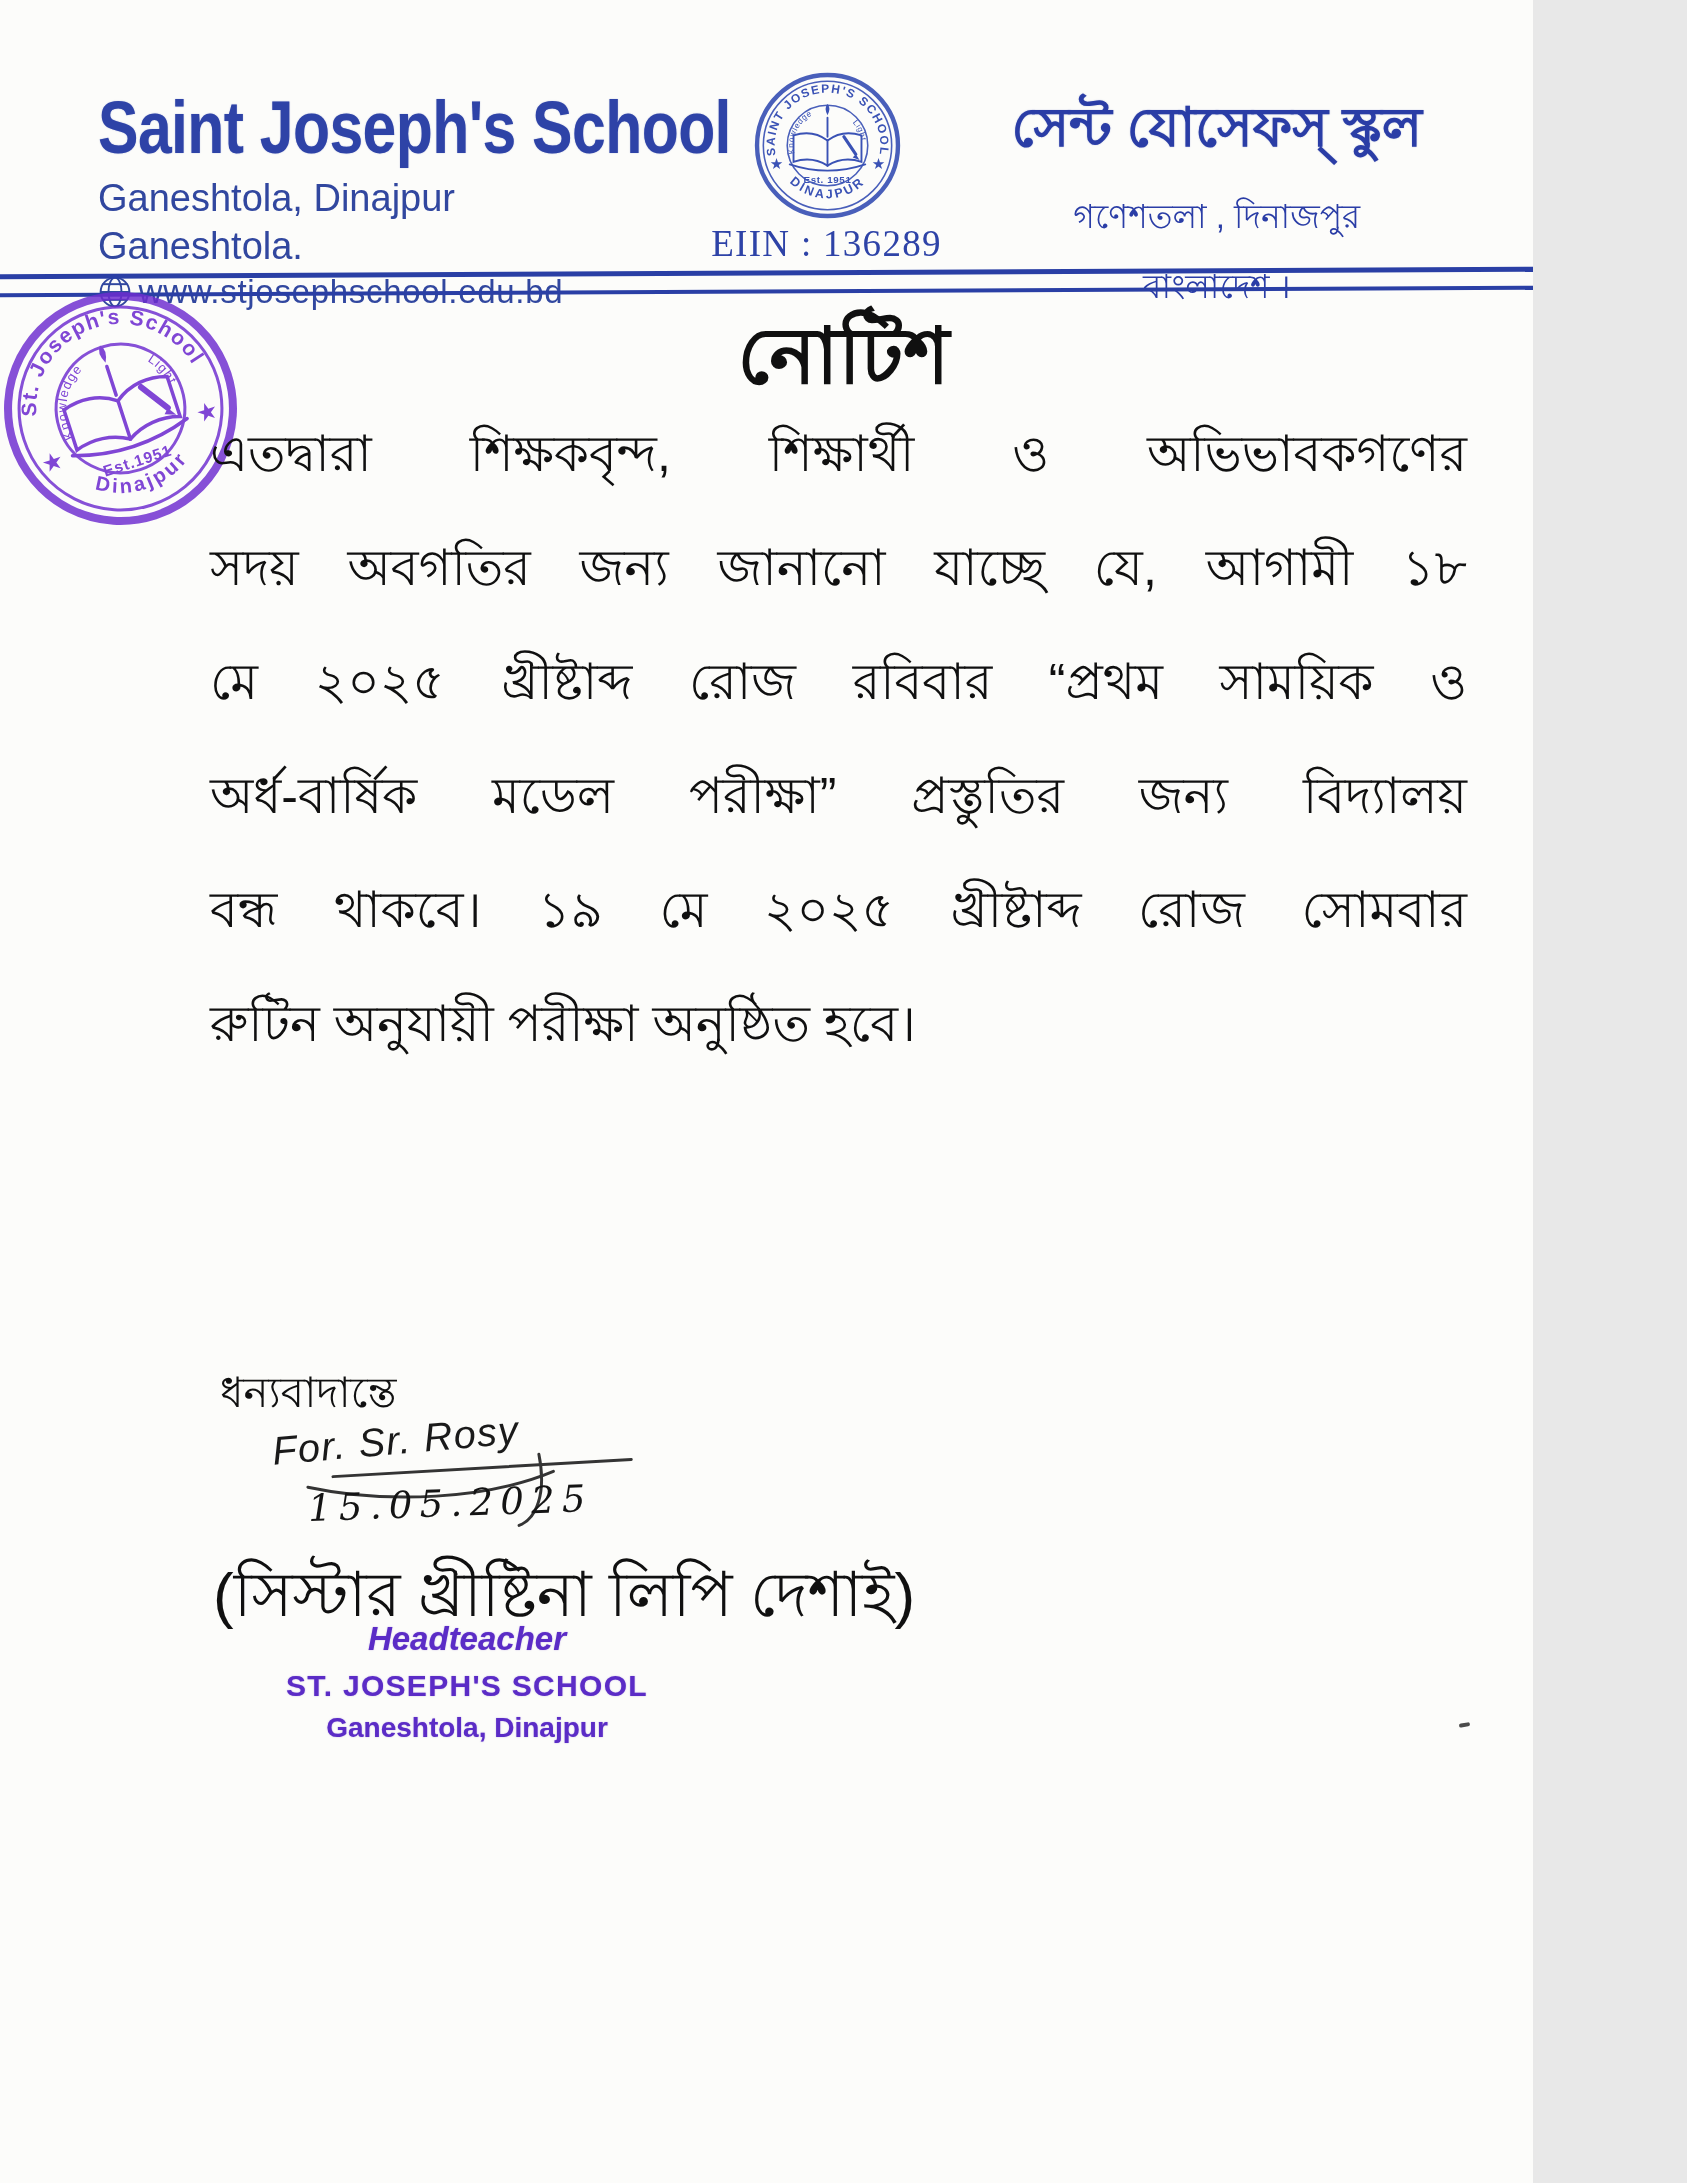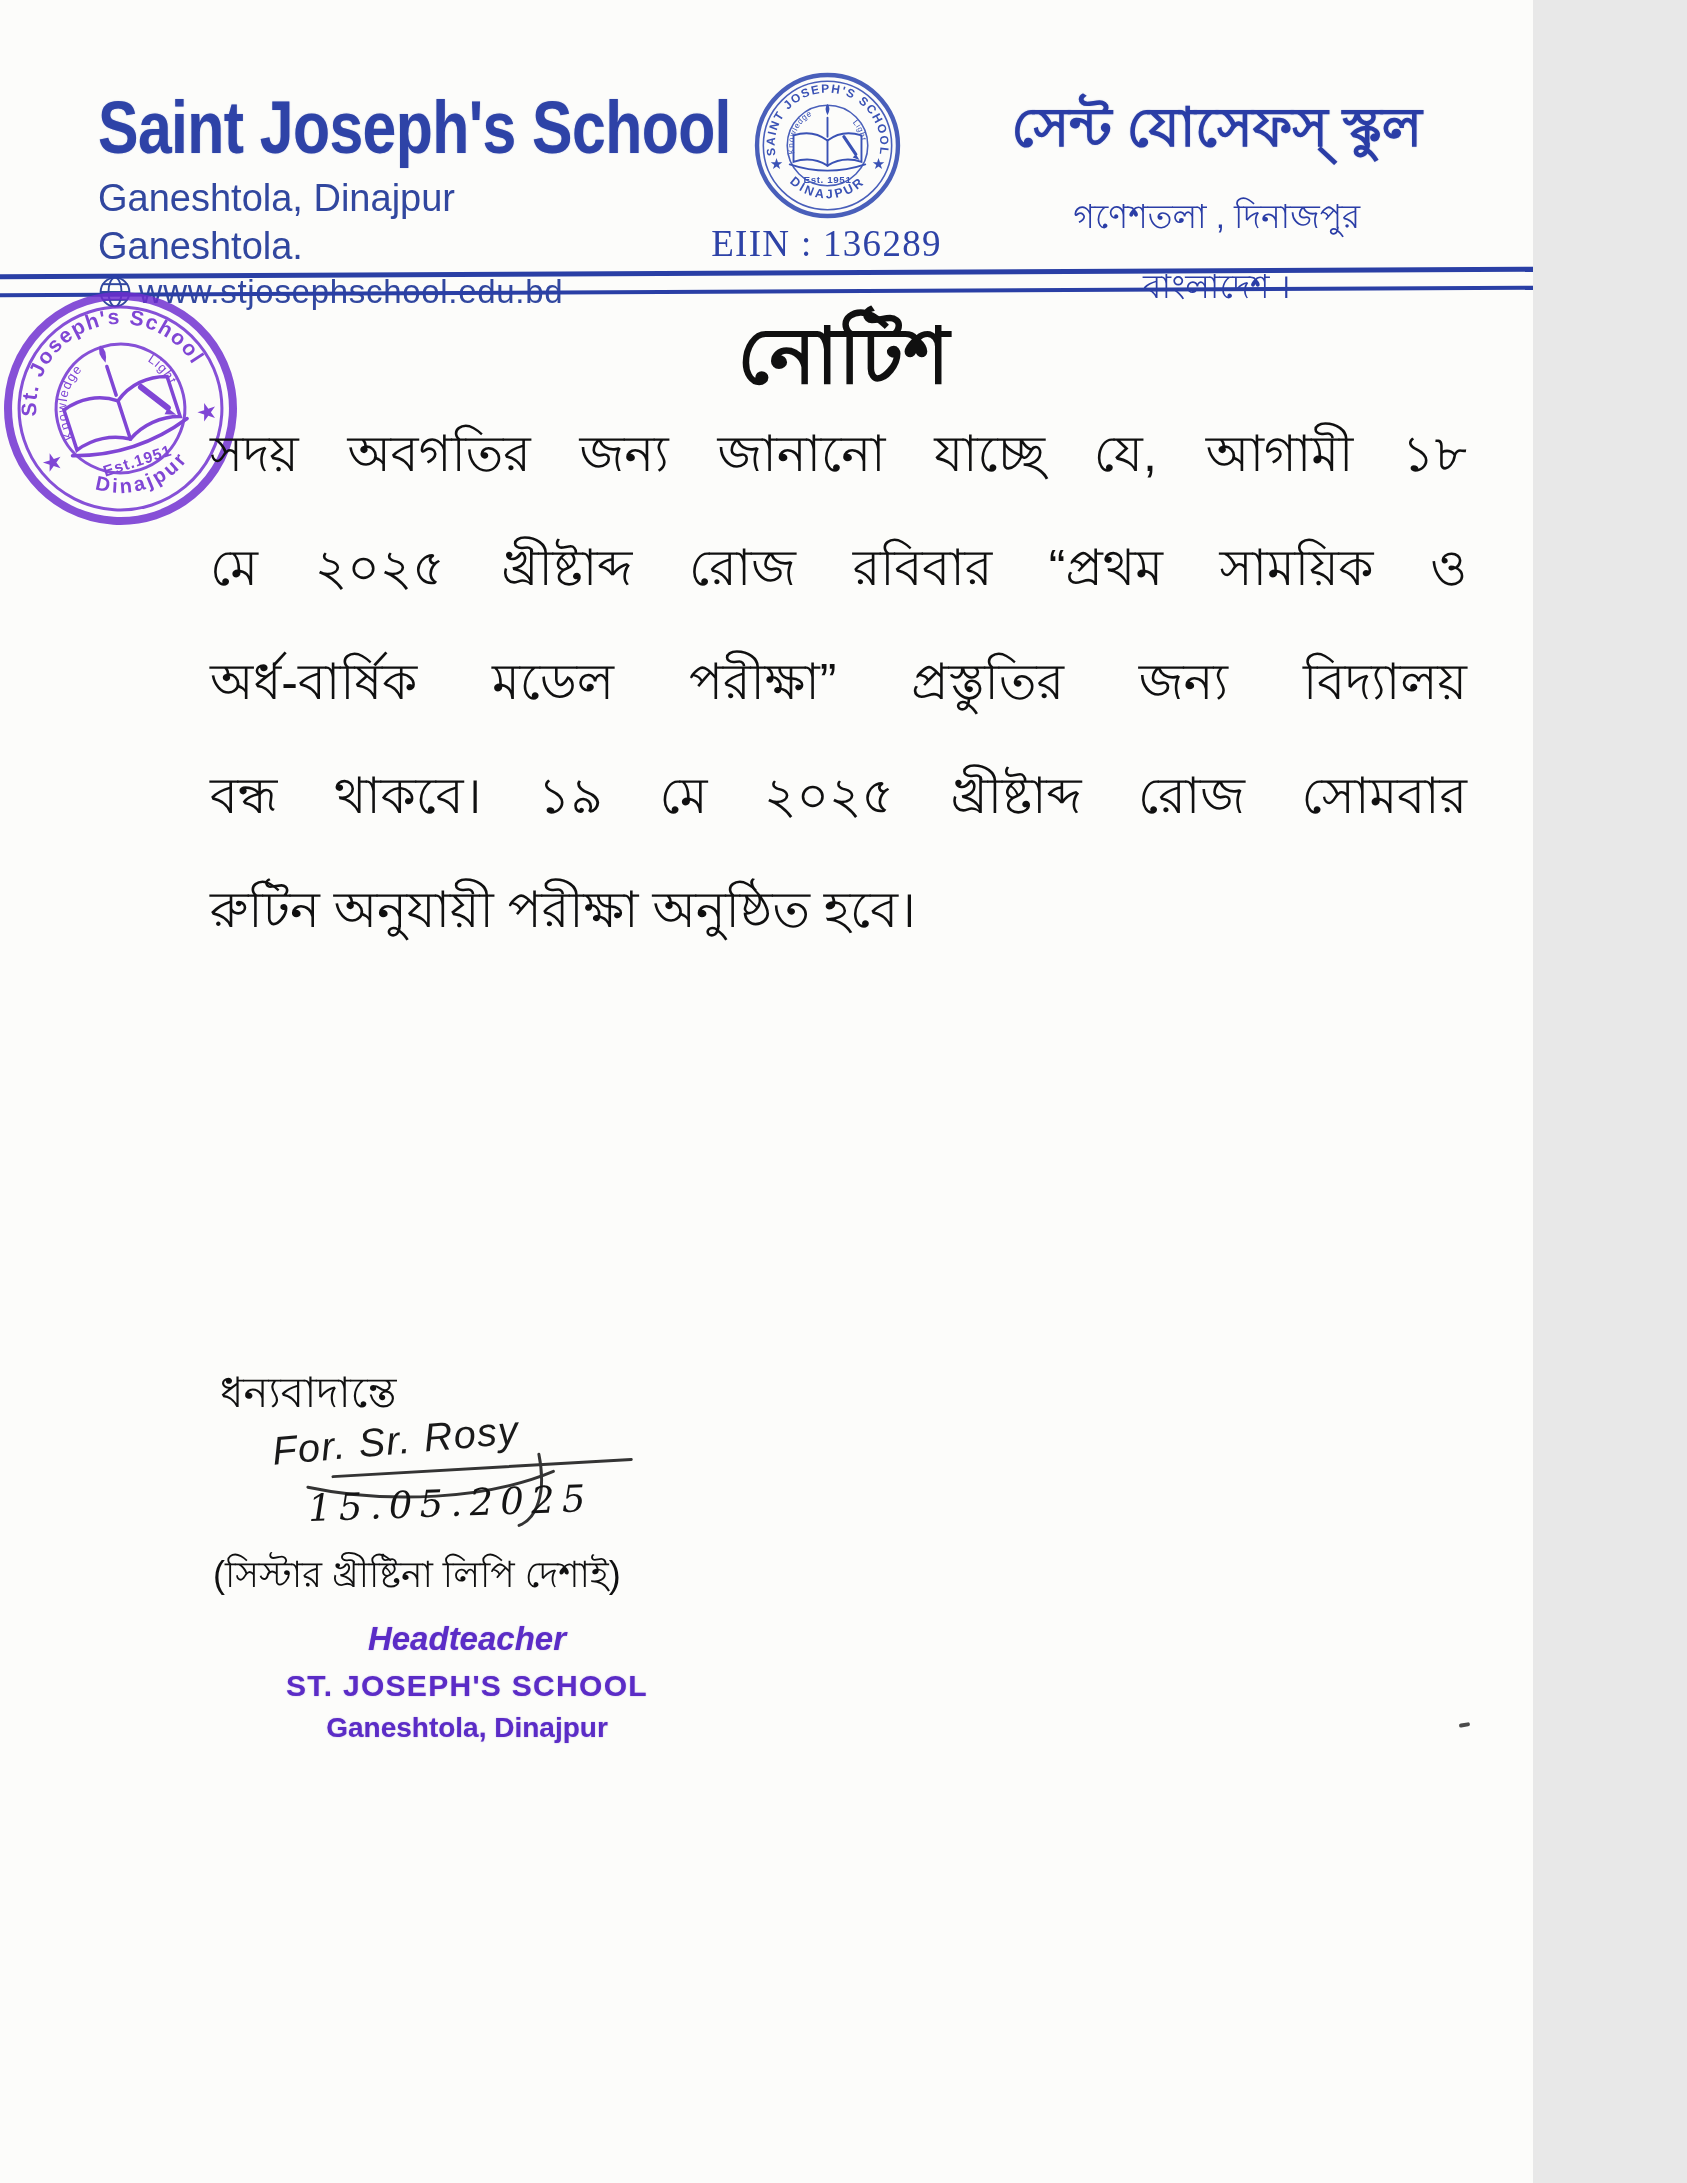--- a/index.html
+++ b/index.html
@@ -60,21 +60,21 @@
   .notice-line .b{font-weight:normal;}
   
   .thanks{position:absolute;left:220px;top:1360px;font-size:42px;z-index:2;}
   .sig-svg{position:absolute;left:269px;top:1408px;width:384px;height:132px;z-index:2;}
   .sig-date{
     position:absolute;left:308px;top:1482px;z-index:2;
     font-family:"DejaVu Serif", serif;font-style:italic;
     font-size:37px;letter-spacing:7.3px;color:#141414;
     transform:rotate(-2deg);
   }
-  .sig-name{position:absolute;left:213px;top:1547px;font-size:36px;white-space:nowrap;z-index:2;}
+  .sig-name{position:absolute;left:213px;top:1547px;font-size:62px;white-space:nowrap;z-index:2;}
   .stamp-text{position:absolute;left:262px;top:1620px;width:410px;text-align:center;color:#5b2cc6;z-index:2;}
   .st-role{font-size:33px;font-weight:bold;font-style:italic;text-shadow:0 0 1.3px rgba(91,44,198,.5);}
   .st-org{font-size:30px;font-weight:600;letter-spacing:1.3px;margin-top:10.6px;text-shadow:0 0 1.3px rgba(91,44,198,.5);}
   .st-addr{font-size:28px;font-weight:bold;margin-top:9.3px;text-shadow:0 0 1.3px rgba(91,44,198,.5);}
   
   .edge-line{position:absolute;left:1671px;top:0;width:2px;height:2183px;background:rgba(110,110,110,.25);}
   .speck1{position:absolute;left:1459px;top:1723px;width:10.6px;height:4px;border-radius:2px;background:#2c2c2c;transform:rotate(-10deg);opacity:.85;}
   .speck2{position:absolute;left:1551px;top:1727px;width:14.6px;height:5.3px;border-radius:2.6px;background:#222;transform:rotate(-4deg);opacity:.85;}
   svg text{font-family:"Liberation Sans", sans-serif;}
 </style>
@@ -184,20 +184,21 @@
       <path d="M 120 106 L 120 76"></path>
       <path d="M 120 72 q 6 -12 0 -18 q -6 6 0 18" fill="#6f2ed0" stroke="none"></path>
       <path d="M 146 106 L 165 134" stroke-width="6"></path>
       <path d="M 165 134 l 6 9 l -11 -4 z" fill="#6f2ed0" stroke="none"></path>
     </g>
     <text x="120" y="180" font-size="15.5" text-anchor="middle" fill="#6f2ed0" letter-spacing="1" font-weight="bold">Est.1951</text>
   </svg>
 
   <div class="notice-title">নোটিশ</div>
   <div class="notice-body">
+      <div class="notice-line"><span>এতদ্বারা শিক্ষকবৃন্দ, শিক্ষার্থী ও অভিভাবকগণের</span></div>
       <div class="notice-line"><span>সদয় অবগতির জন্য জানানো যাচ্ছে যে, আগামী ১৮</span></div>
       <div class="notice-line"><span>মে ২০২৫ খ্রীষ্টাব্দ রোজ রবিবার </span><span class="b">“প্রথম সাময়িক ও</span></div>
       <div class="notice-line"><span class="b">অর্ধ-বার্ষিক মডেল পরীক্ষা”</span><span> প্রস্তুতির জন্য বিদ্যালয়</span></div>
       <div class="notice-line"><span>বন্ধ থাকবে। ১৯ মে ২০২৫ খ্রীষ্টাব্দ রোজ সোমবার</span></div>
       <div class="notice-line"><span>রুটিন অনুযায়ী পরীক্ষা অনুষ্ঠিত হবে।</span></div>
     </div>
 
   <div class="thanks">ধন্যবাদান্তে</div>
 
   <svg class="sig-svg" viewBox="0 0 580 200">

